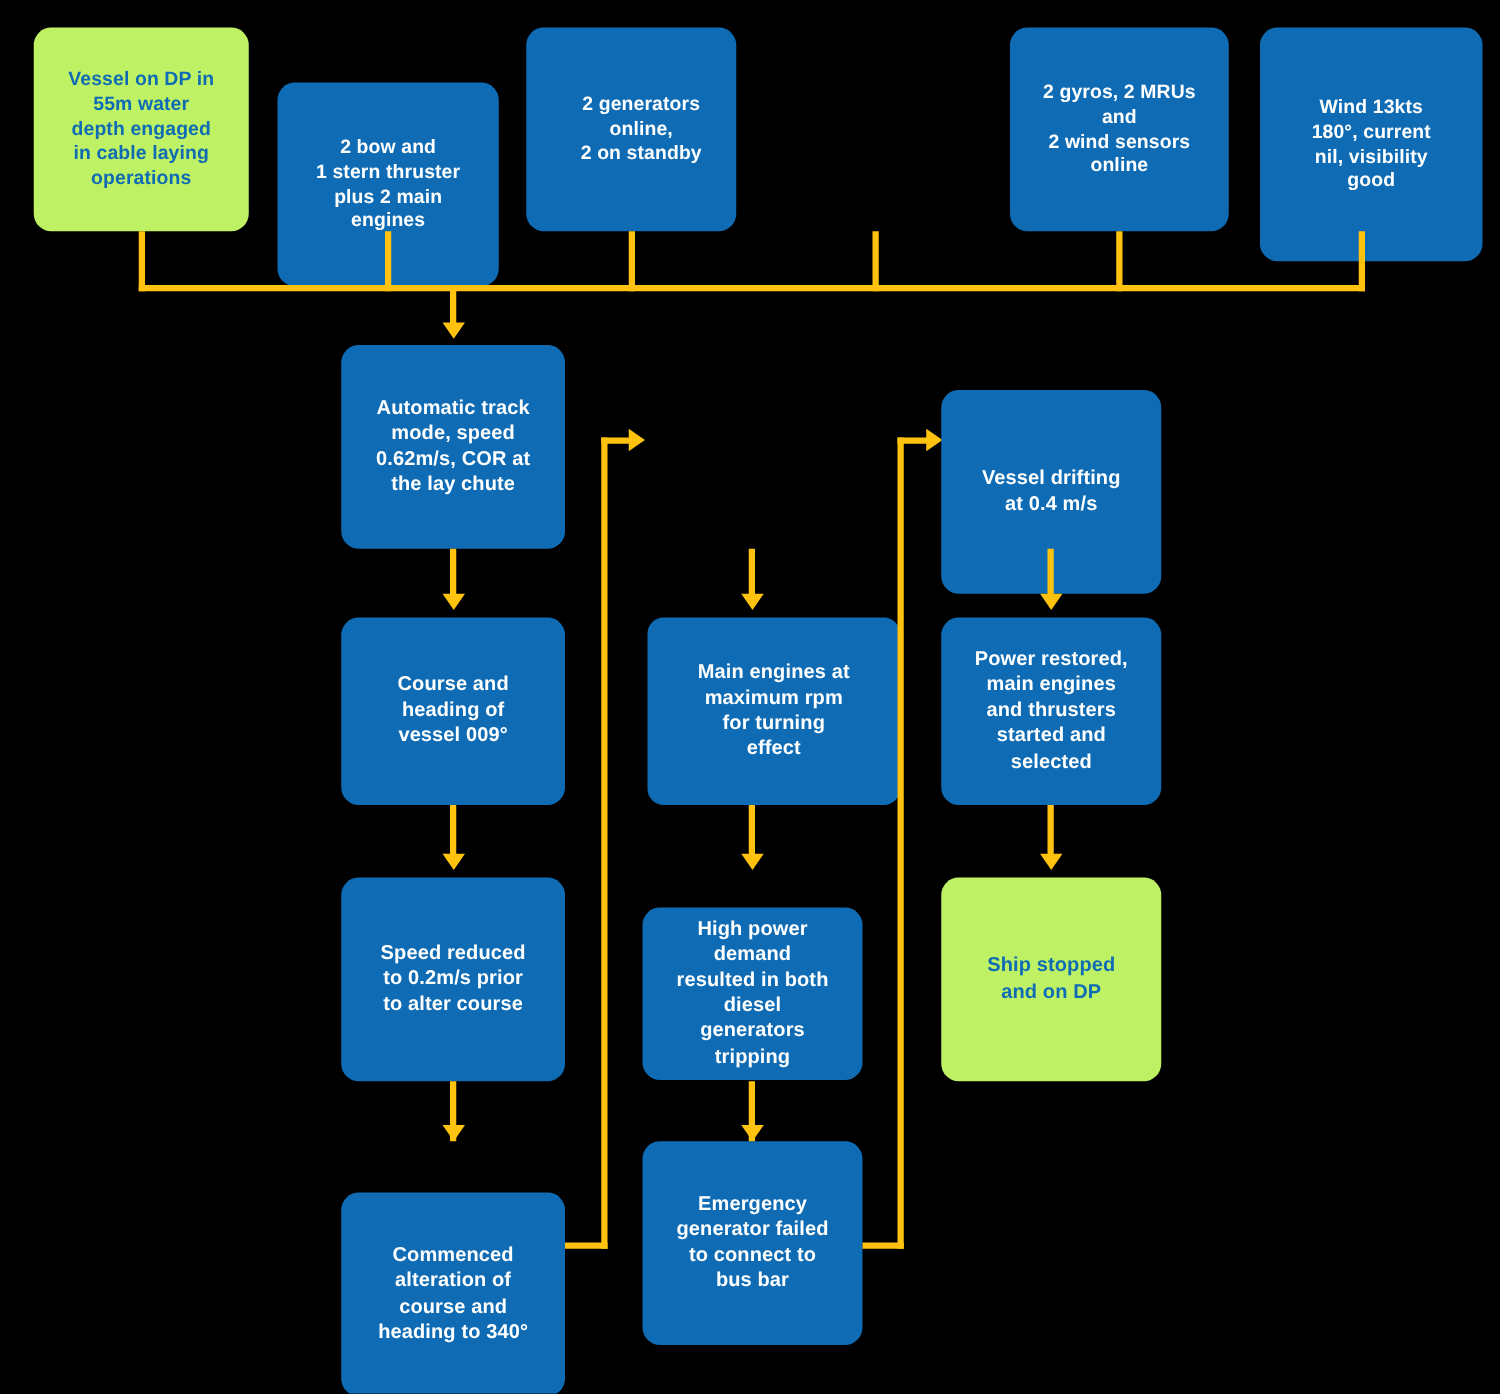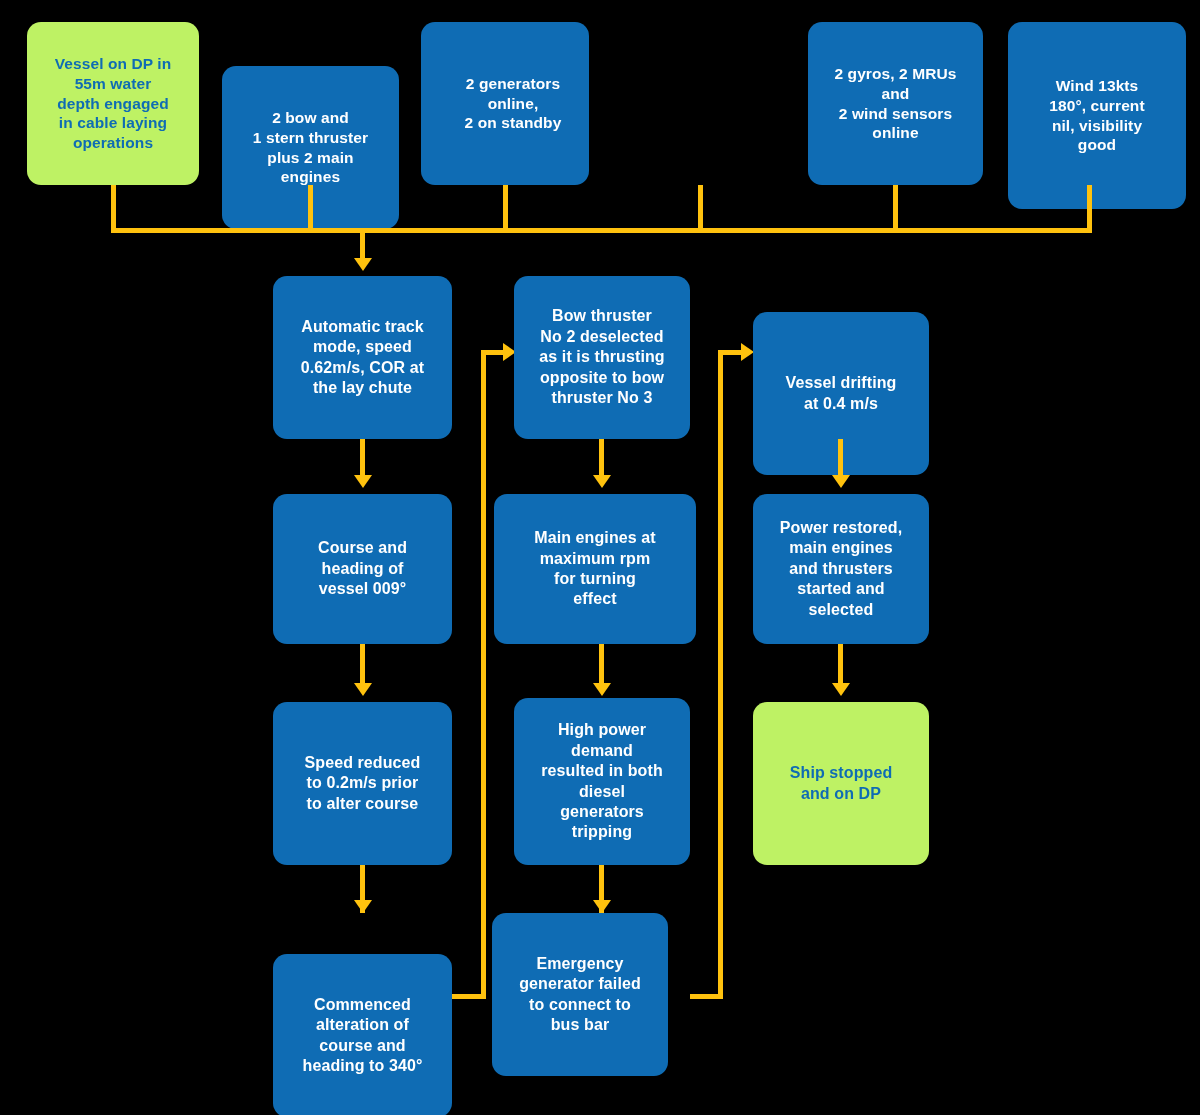--- a/index.html
+++ b/index.html
@@ -113,39 +113,34 @@
   <div class="arrow-down" style="left:354px;top:683px;"></div>
 
   <div class="line vline" style="left:360px;top:865px;height:48px;"></div>
   <div class="arrow-down" style="left:354px;top:900px;"></div>
 
   <div class="line hline" style="left:452px;top:994px;width:34px;"></div>
   <div class="line vline" style="left:481px;top:350px;height:649px;"></div>
   <div class="line hline" style="left:481px;top:350px;width:29px;"></div>
   <div class="arrow-right" style="left:503px;top:343px;"></div>
 
-  <div class="node blue flow" style="left:514px;top:276px;width:176px;height:163px;">Bow thruster
-No 2 deselected
-as it is thrusting
-opposite to bow
-thruster No 3</div>
 
-  <div class="node blue flow" style="left:494px;top:494px;width:202px;height:150px;border-radius:13px;">Main engines at
+  <div class="node blue flow" style="left:518px;top:494px;width:202px;height:150px;border-radius:13px;">Main engines at
 maximum rpm
 for turning
 effect</div>
 
-  <div class="node blue flow" style="left:514px;top:698px;width:176px;height:167px;">High power
+  <div class="node blue flow" style="left:514px;top:726px;width:176px;height:138px;">High power
 demand
 resulted in both
 diesel
 generators
 tripping</div>
 
-  <div class="node blue flow" style="left:492px;top:913px;width:176px;height:163px;">Emergency
+  <div class="node blue flow" style="left:514px;top:913px;width:176px;height:163px;">Emergency
 generator failed
 to connect to
 bus bar</div>
 
   <div class="line vline" style="left:599px;top:439px;height:42px;"></div>
   <div class="arrow-down" style="left:593px;top:475px;"></div>
 
   <div class="line vline" style="left:599px;top:644px;height:45px;"></div>
   <div class="arrow-down" style="left:593px;top:683px;"></div>
 

